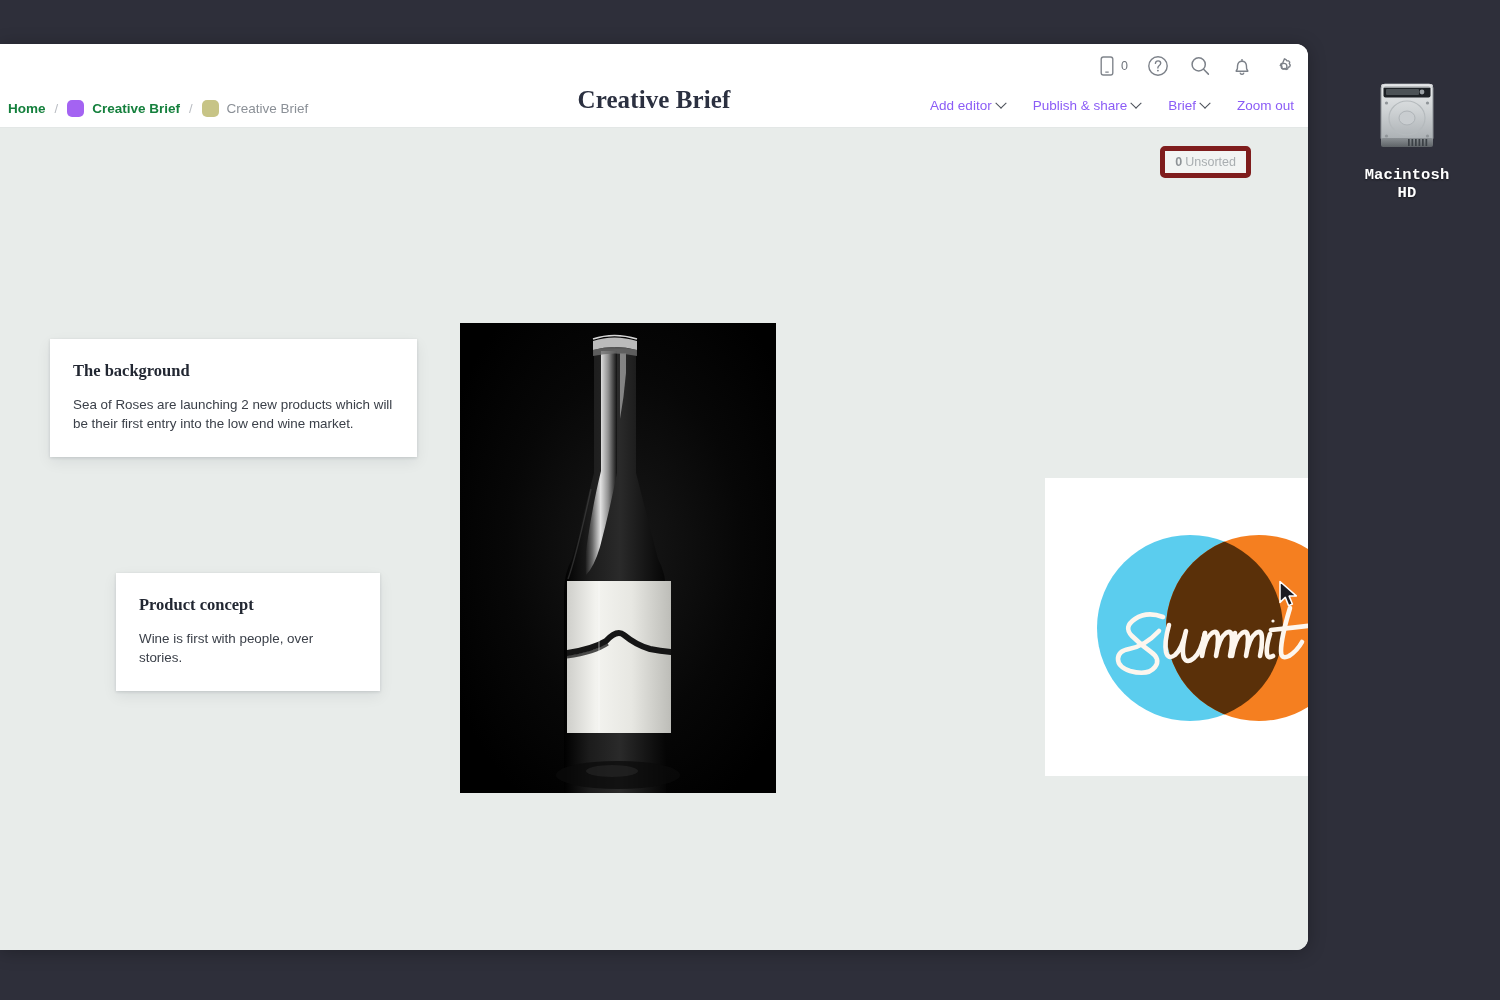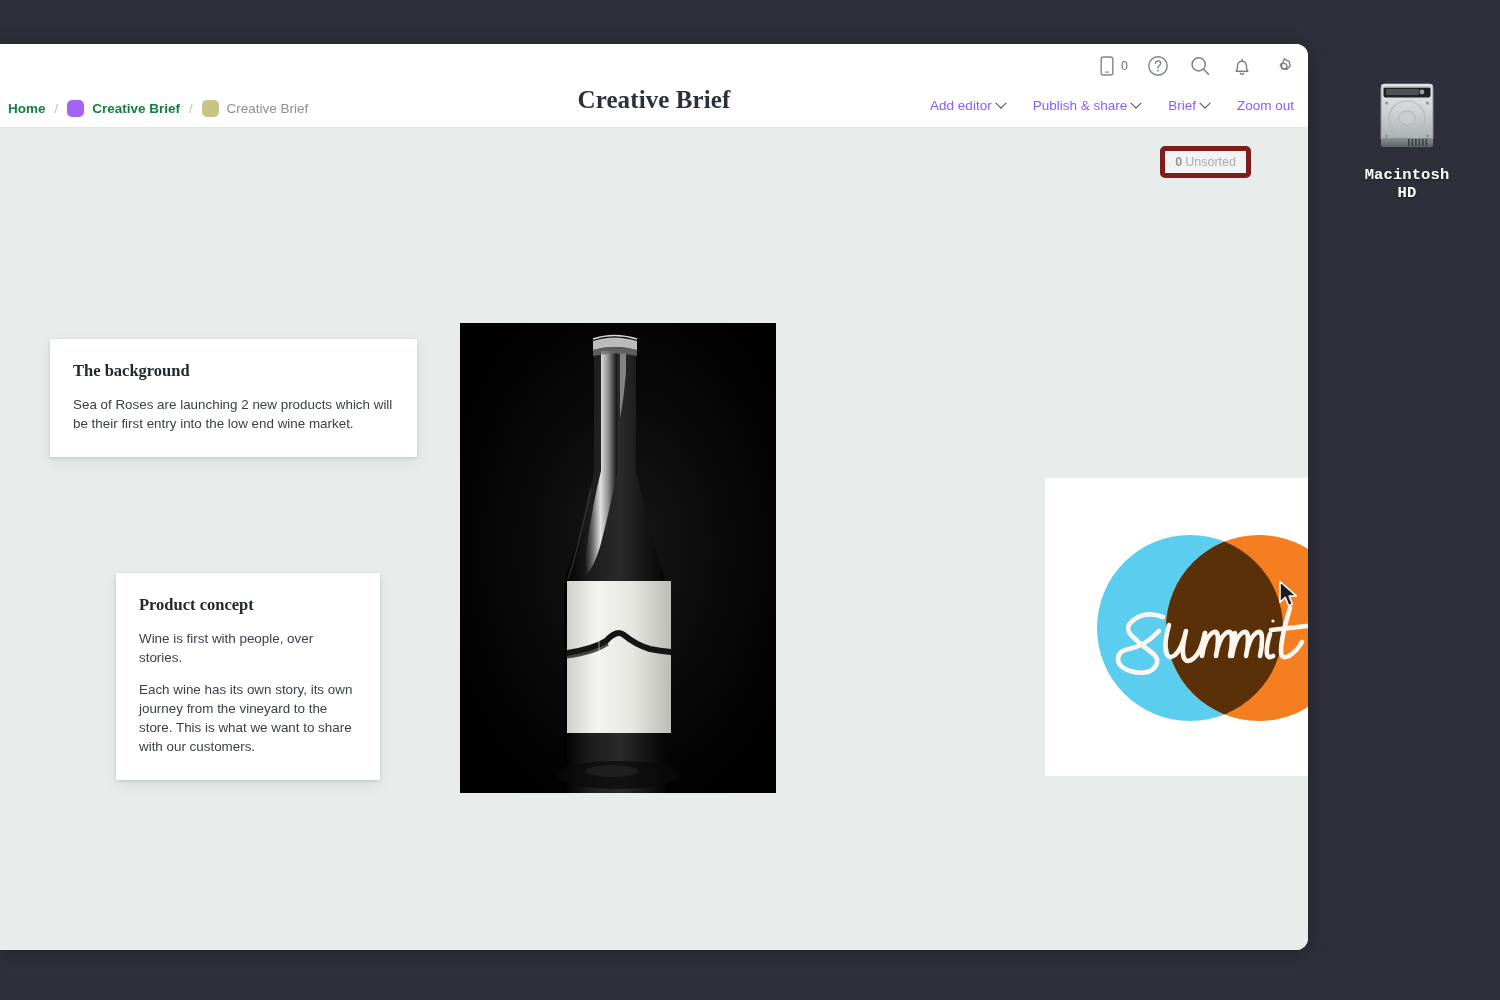--- a/index.html
+++ b/index.html
@@ -384,21 +384,20 @@
     </div>
 
     <div class="note-card" id="card-background">
       <h3>The background</h3>
       <p>Sea of Roses are launching 2 new products which will be their first entry into the low end wine market.</p>
     </div>
 
     <div class="note-card" id="card-concept">
       <h3>Product concept</h3>
       <p>Wine is first with people, over stories.</p>
-      <p>Each wine has its own story, its own journey from the vineyard to the store. This is what we want to share with our customers.</p>
     </div>
 
     <div id="bottle-photo">
       <svg width="316" height="470" viewBox="0 0 316 470">
         <defs>
           <radialGradient id="bgGlow" cx="52%" cy="48%" r="62%">
             <stop offset="0%" stop-color="#171717"></stop>
             <stop offset="60%" stop-color="#070707"></stop>
             <stop offset="100%" stop-color="#000000"></stop>
           </radialGradient>

